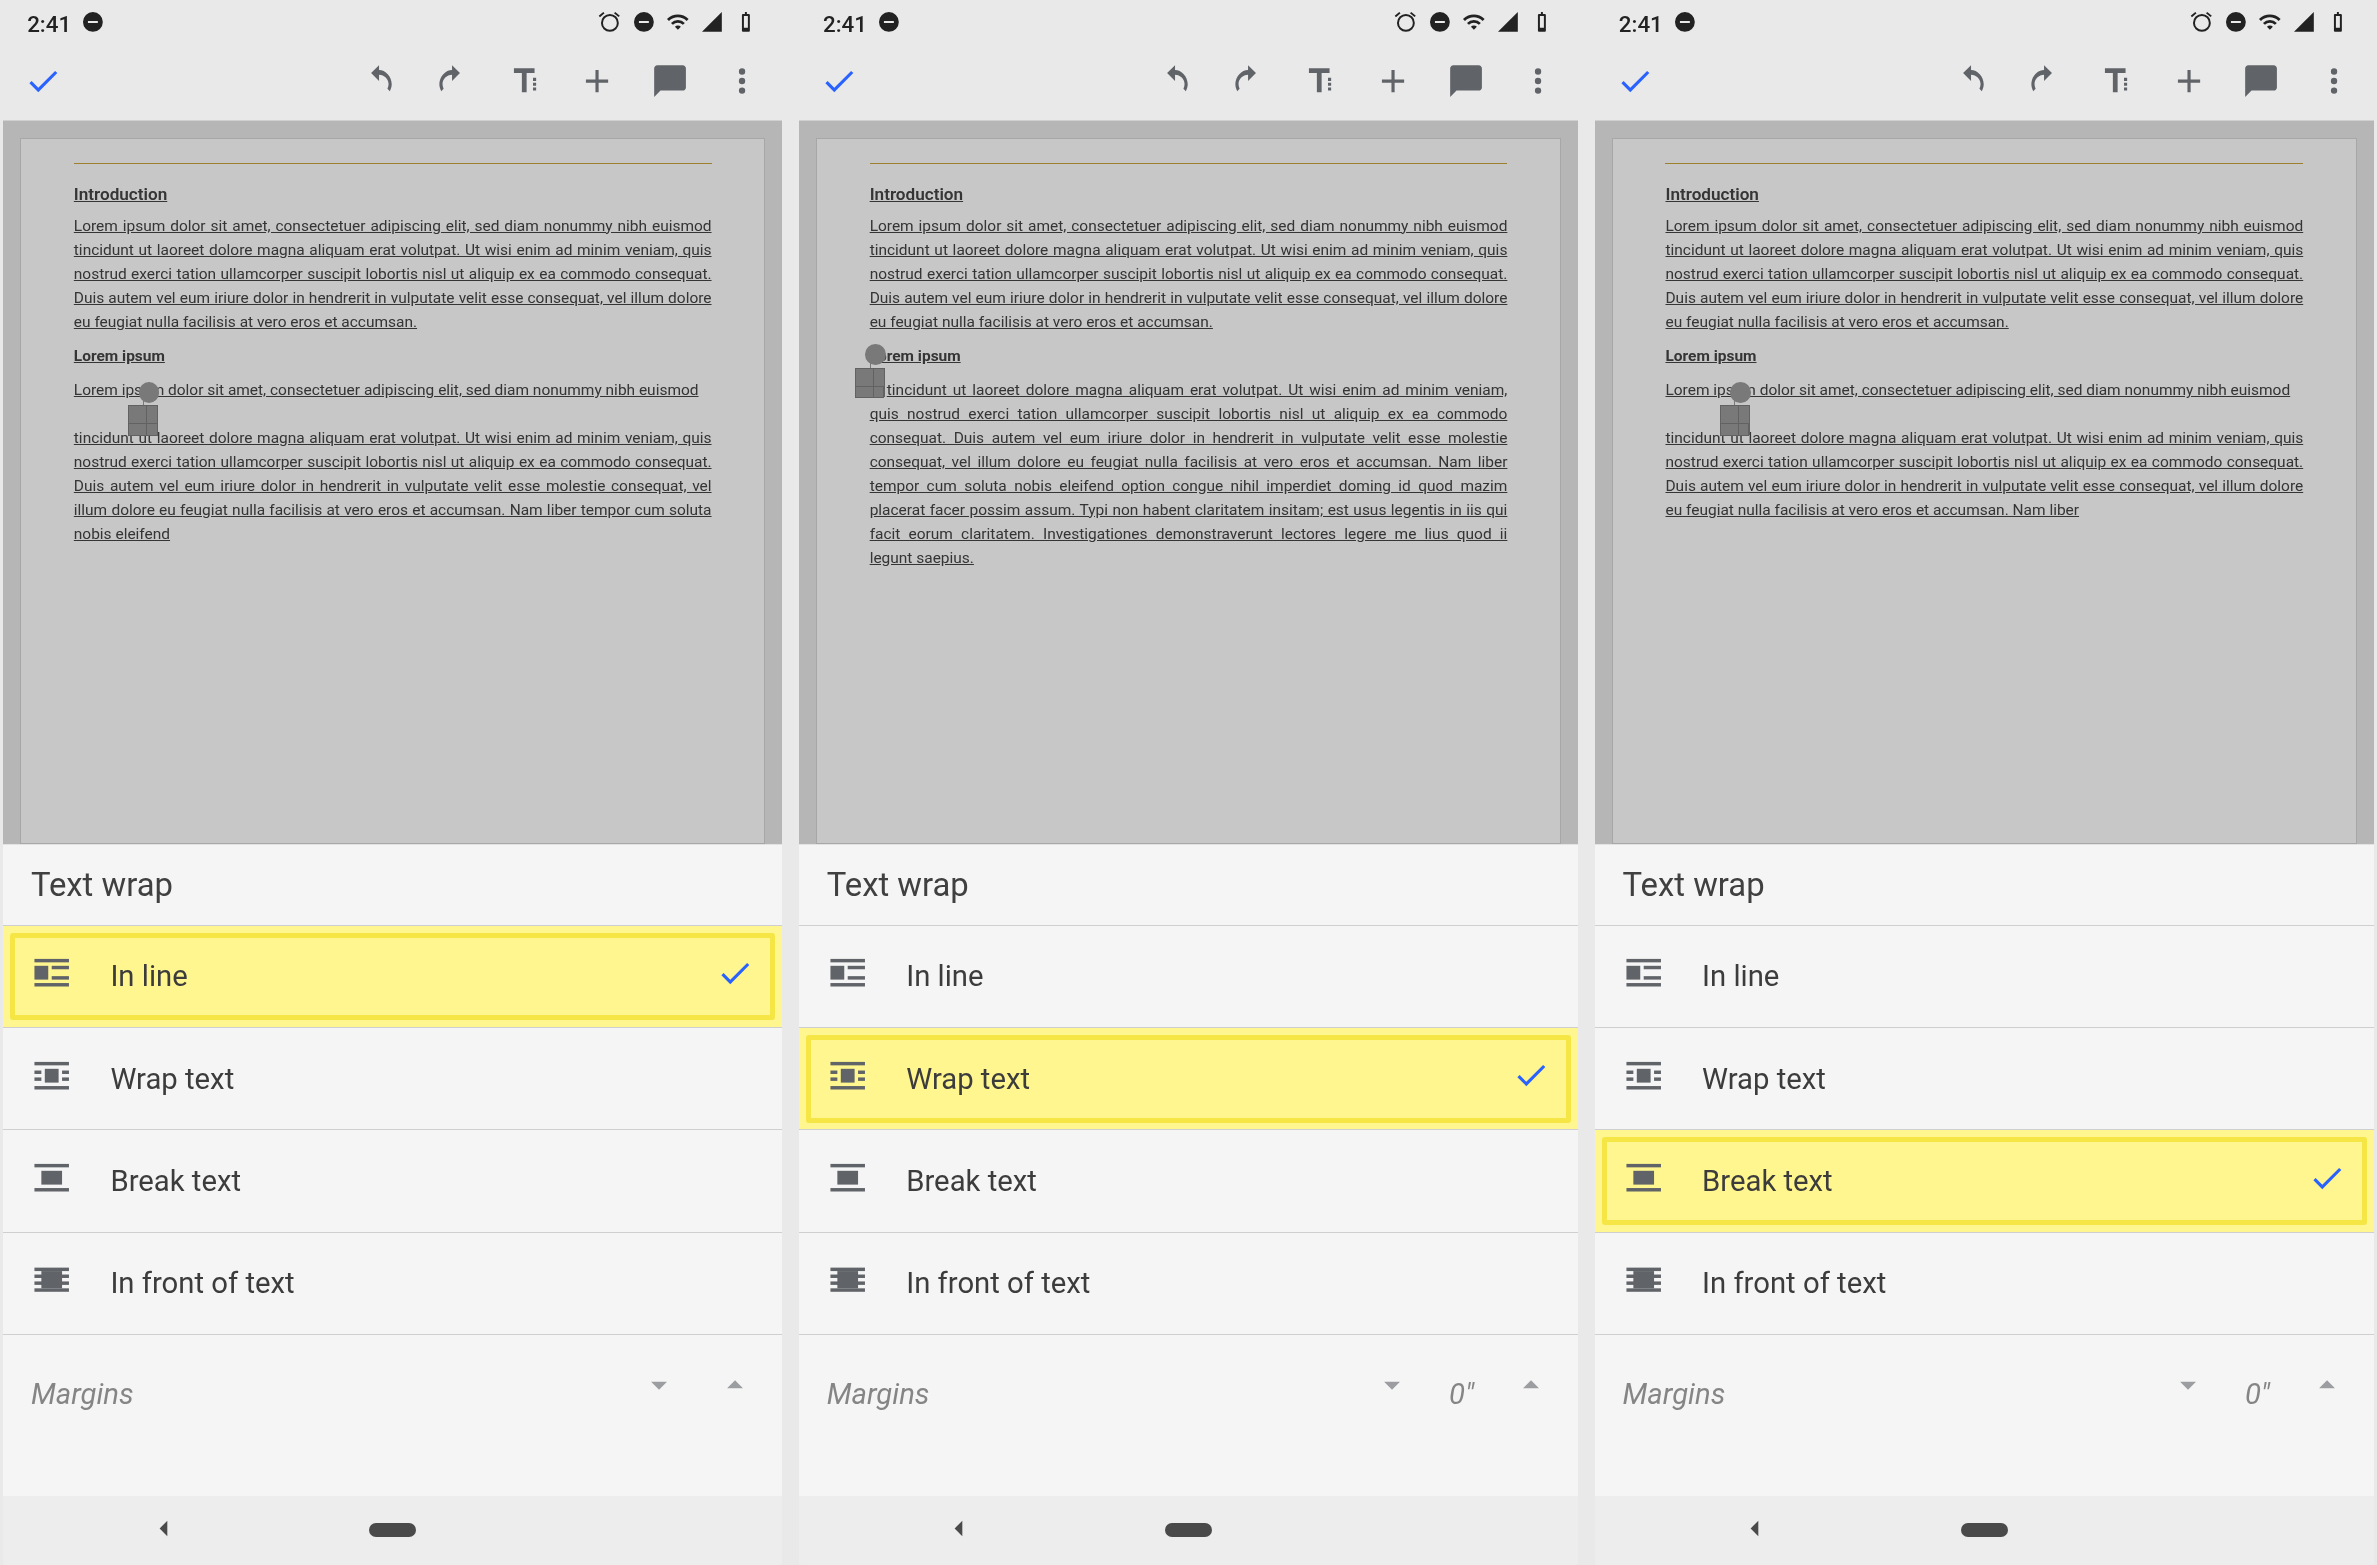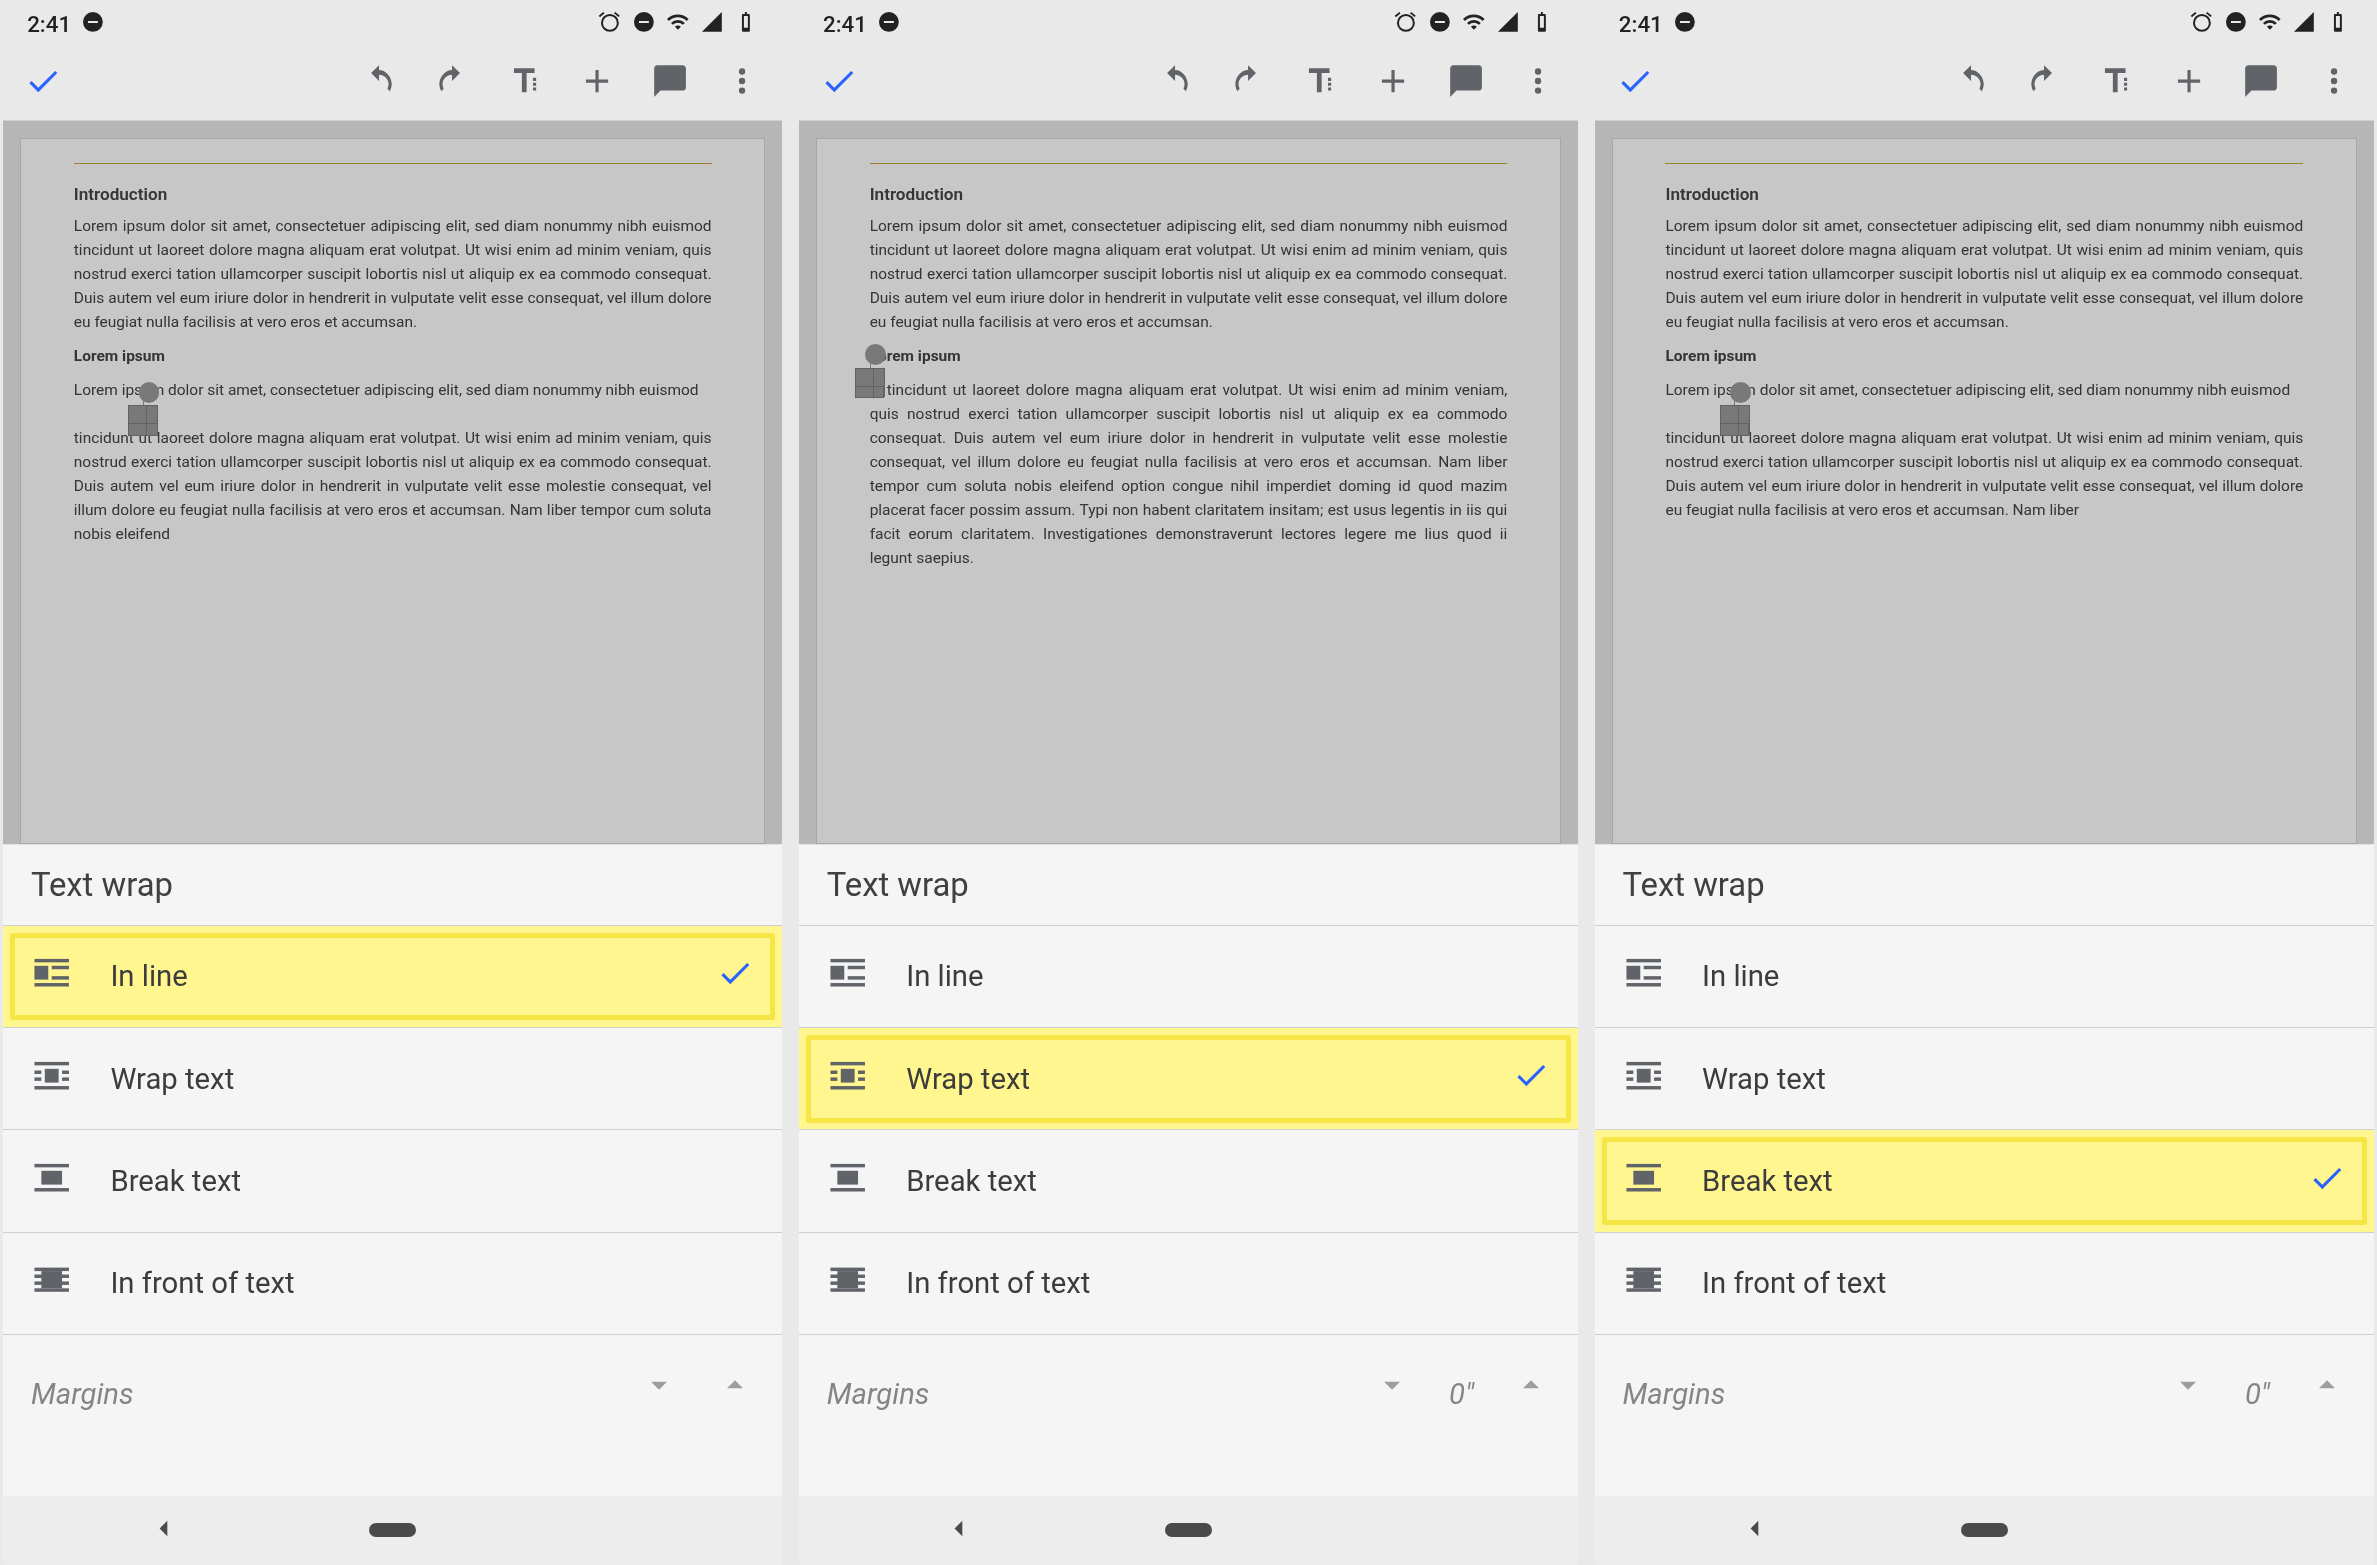--- a/index.html
+++ b/index.html
@@ -69,20 +69,21 @@
     padding:calc(7.2px * var(--scale)) calc(7.2px * var(--scale)) 0;
   }
   .doc-page{
     background:var(--page-bg);
     width:100%;height:100%;
     padding:calc(10px * var(--scale)) calc(22px * var(--scale));
     font-size:calc(6.5px * var(--scale));
     color:#444;line-height:1.55;
     position:relative;
     border:0.7px solid #d7d7d7;
+    text-decoration:underline;
   }
   .doc-page .rule{height:1.4px;background:#c8a43a;margin-bottom:calc(7.2px * var(--scale))}
   .doc-page h4{font-size:calc(7.2px * var(--scale));font-weight:600;margin:0 0 calc(2.9px * var(--scale)) 0}
   .doc-page p{margin:0 0 calc(4.3px * var(--scale)) 0;text-align:justify}
   .doc-page b{font-weight:700}
 
   
   .img-sel{position:relative;display:inline-block}
   .img-sel .fake-img{
     width:calc(167px * var(--scale));height:calc(109px * var(--scale));

